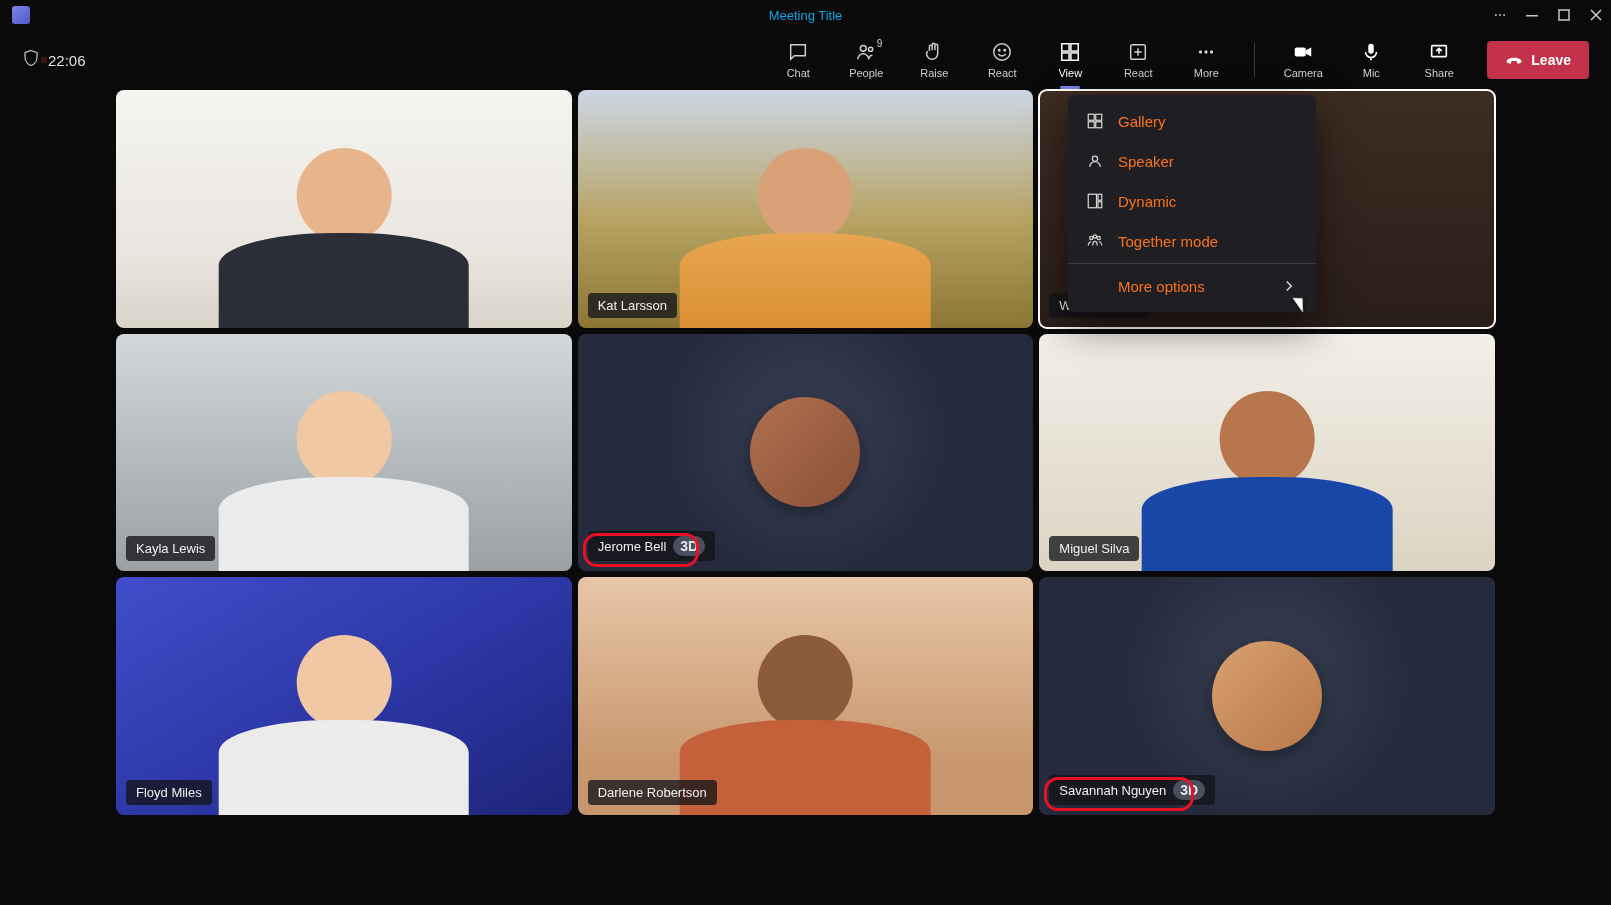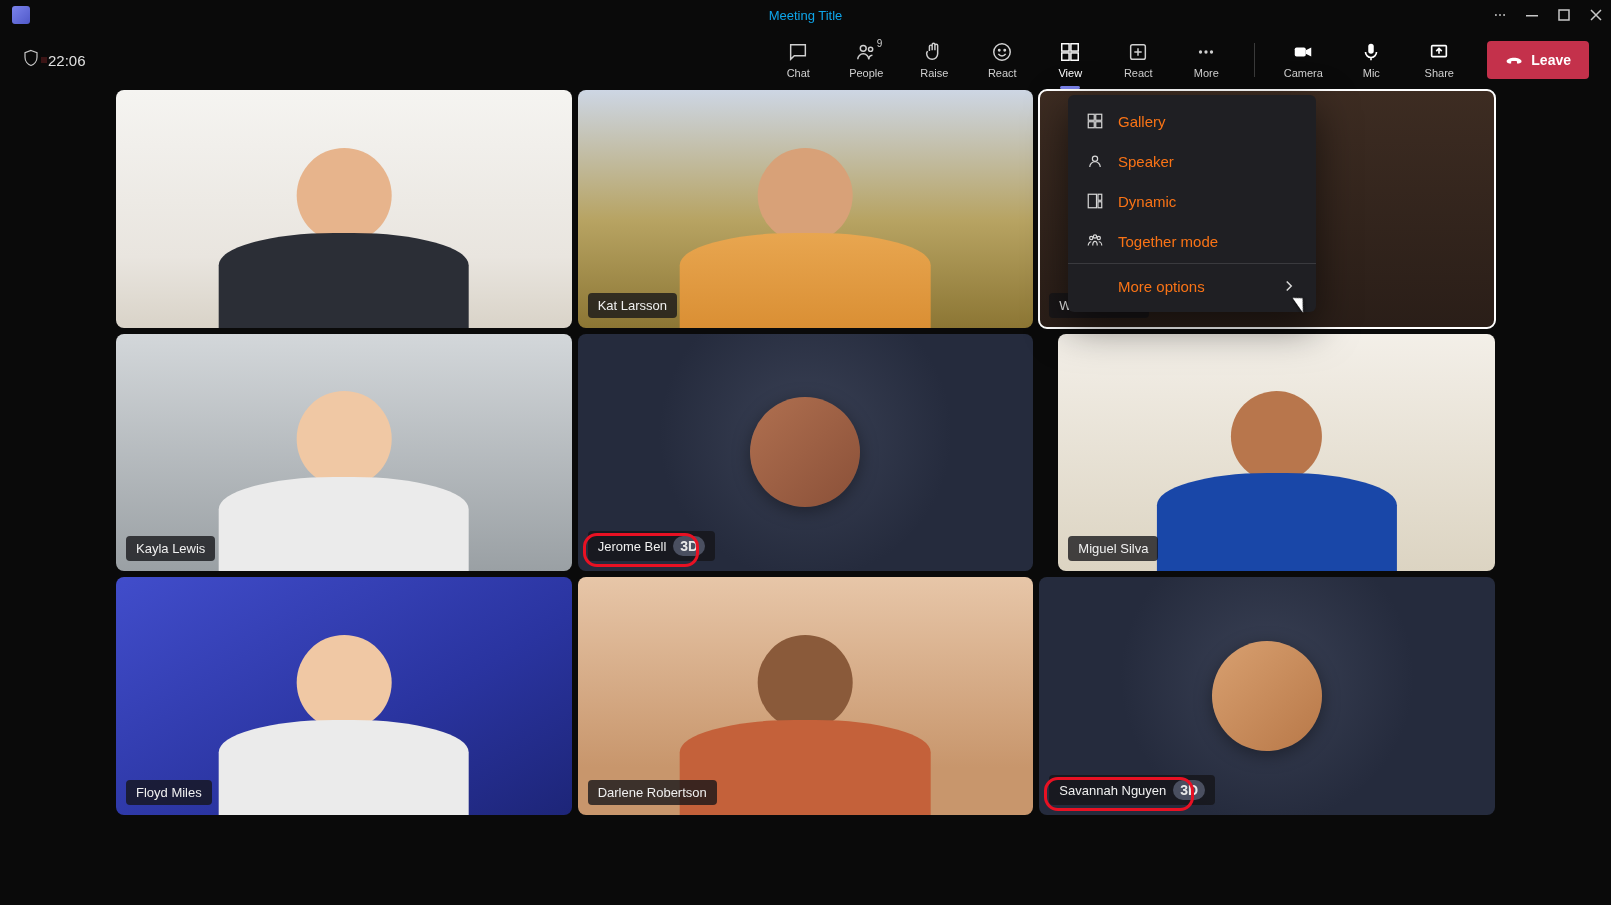--- a/index.html
+++ b/index.html
@@ -109,21 +109,21 @@
 .highlight-ring {
   position: absolute; border: 3px solid #e81123; border-radius: 14px;
   pointer-events: none;
 }
 
 
 .bg-white-room { background: linear-gradient(180deg,#f5f4f1 0%,#e9e5df 70%,#d9d3c8 100%); }
 .bg-hills { background: linear-gradient(180deg,#cdd6e4 0%, #b7a362 55%, #8c7634 100%); }
 .bg-brick { background: linear-gradient(180deg,#3d2c22 0%, #2a1e18 100%); }
 .bg-office { background: linear-gradient(180deg,#d3d7da 0%, #9aa0a4 100%); }
-.bg-modern { background: linear-gradient(180deg,#f3efe8 0%, #dcd4c2 100%); margin-left: 19px; }
+.bg-modern { background: linear-gradient(180deg,#f3efe8 0%, #dcd4c2 100%); }
 .bg-blue-arch { background: linear-gradient(150deg,#414dcb 0%, #2a34a0 60%, #1d2578 100%); }
 .bg-desert { background: linear-gradient(180deg,#e7c6a8 0%, #c8966c 80%); }
 
 .avatar-figure {
   position:absolute; left:50%; bottom:0; transform:translateX(-50%);
   width:55%; height:82%;
 }
 .head {
   width: 38%; padding-bottom:38%; border-radius:50%;
   margin: 6% auto 0 auto;

